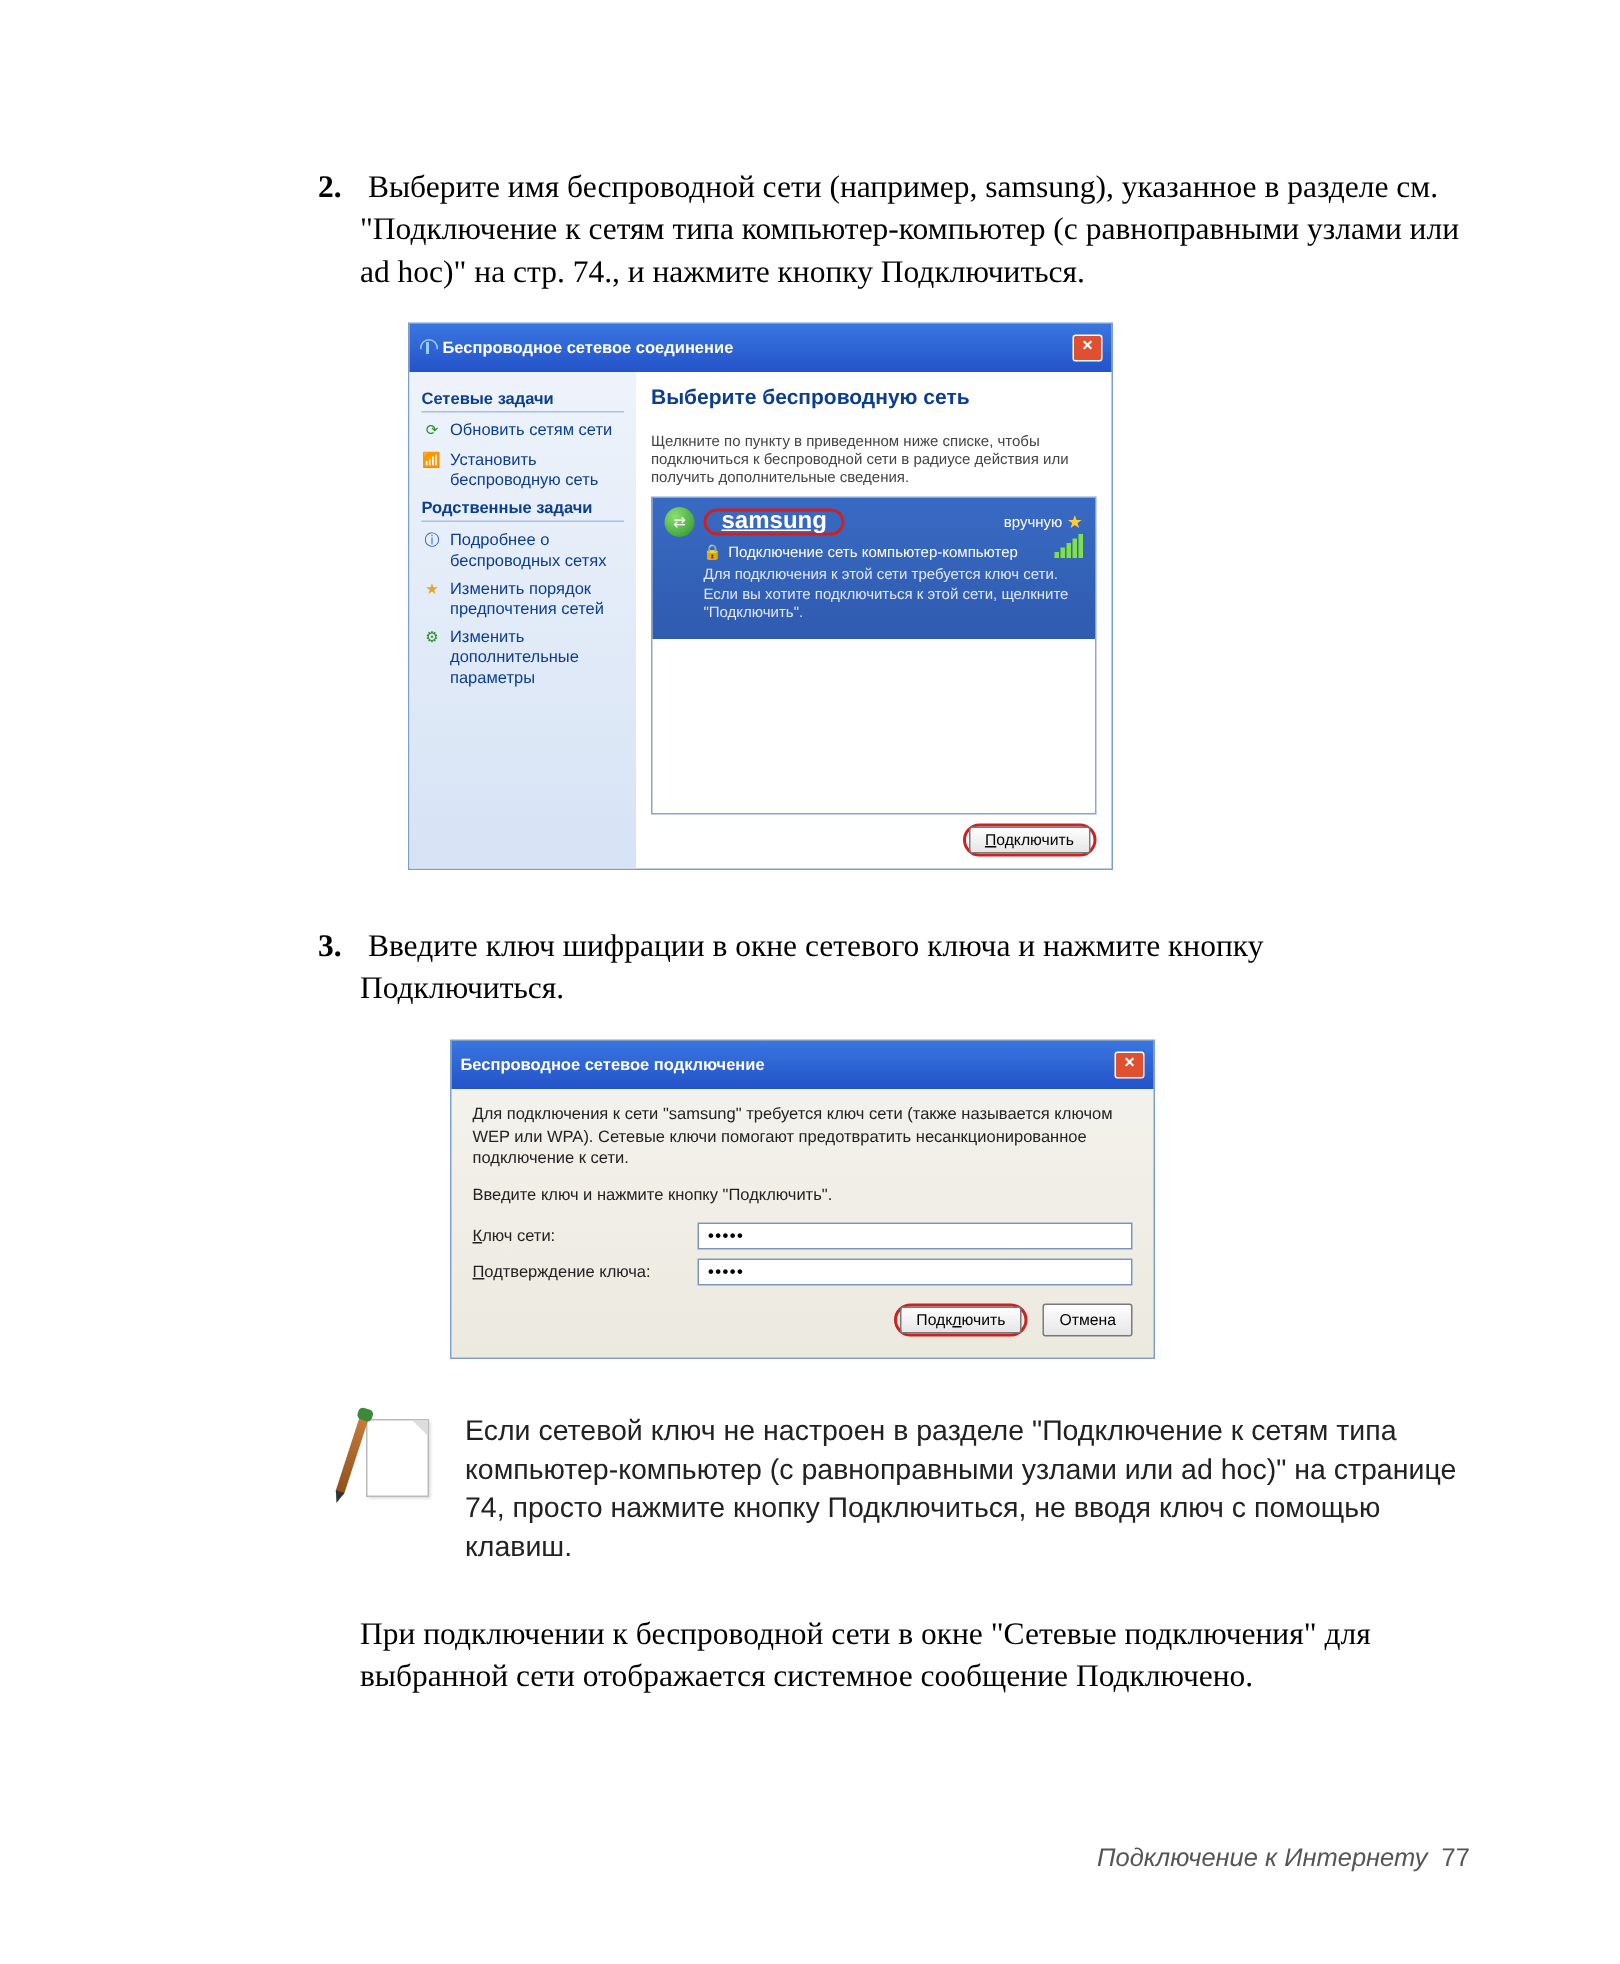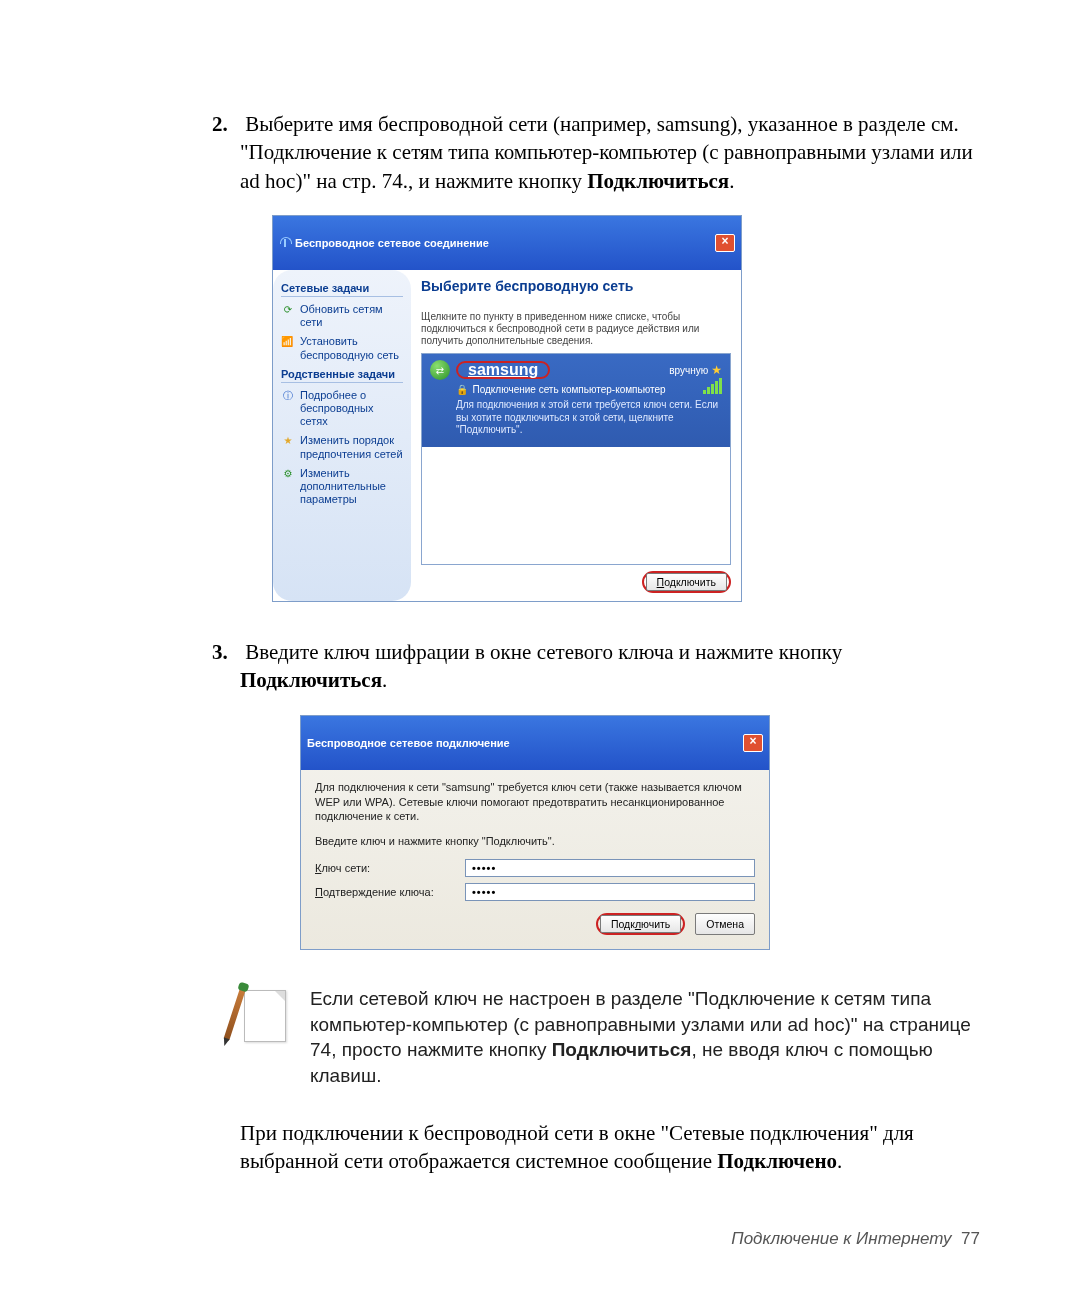--- a/index.html
+++ b/index.html
@@ -20,36 +20,36 @@
     font-size: 21px;
     line-height: 1.35;
     margin-bottom: 20px;
   }
   .para .num {
     font-weight: bold;
     display: inline-block;
     width: 28px;
     margin-left: -28px;
   }
-  .bold { font-weight: bold; }
+  .bold { font-weight: normal; }
 
   
   .shot1 {
     width: 468px;
     margin: 8px 0 36px 32px;
     border: 1px solid #7e9dc9;
     font-family: Tahoma, Arial, sans-serif;
     font-size: 11px;
     color: #000;
     background: #fff;
   }
   .titlebar {
     background: linear-gradient(#3a76e0, #2353c9);
     color: #fff;
-    padding: 18px 6px;
+    padding: 7px 6px;
     font-weight: bold;
     display: flex;
     align-items: center;
     justify-content: space-between;
   }
   .titlebar .tb-left { display: flex; align-items: center; gap: 4px; }
   .closebtn {
     width: 18px; height: 16px;
     background: #e05030;
     border: 1px solid #fff;
@@ -64,25 +64,24 @@
   }
   .antenna::before {
     content: ""; position: absolute; left: 5px; top: 2px; width: 2px; height: 8px; background: #9cf;
   }
   .antenna::after {
     content: ""; position: absolute; left: 1px; top: 0; width: 10px; height: 6px;
     border: 1px solid #9cf; border-bottom: none; border-radius: 6px 6px 0 0;
   }
   .shot1-body { display: flex; }
   .sidepanel {
-    width: 138px;
+    width: 151px;
     background: linear-gradient(#eef3fb, #d6e3f5);
     padding: 8px 8px 12px 8px;
     box-sizing: border-box;
-    border-radius: 19px;
   }
   .sidepanel .sec-h {
     color: #0b3d91;
     font-weight: bold;
     margin: 4px 0 6px 0;
     border-bottom: 1px solid #a7bfe3;
     padding-bottom: 2px;
     font-size: 11px;
   }
   .task {

